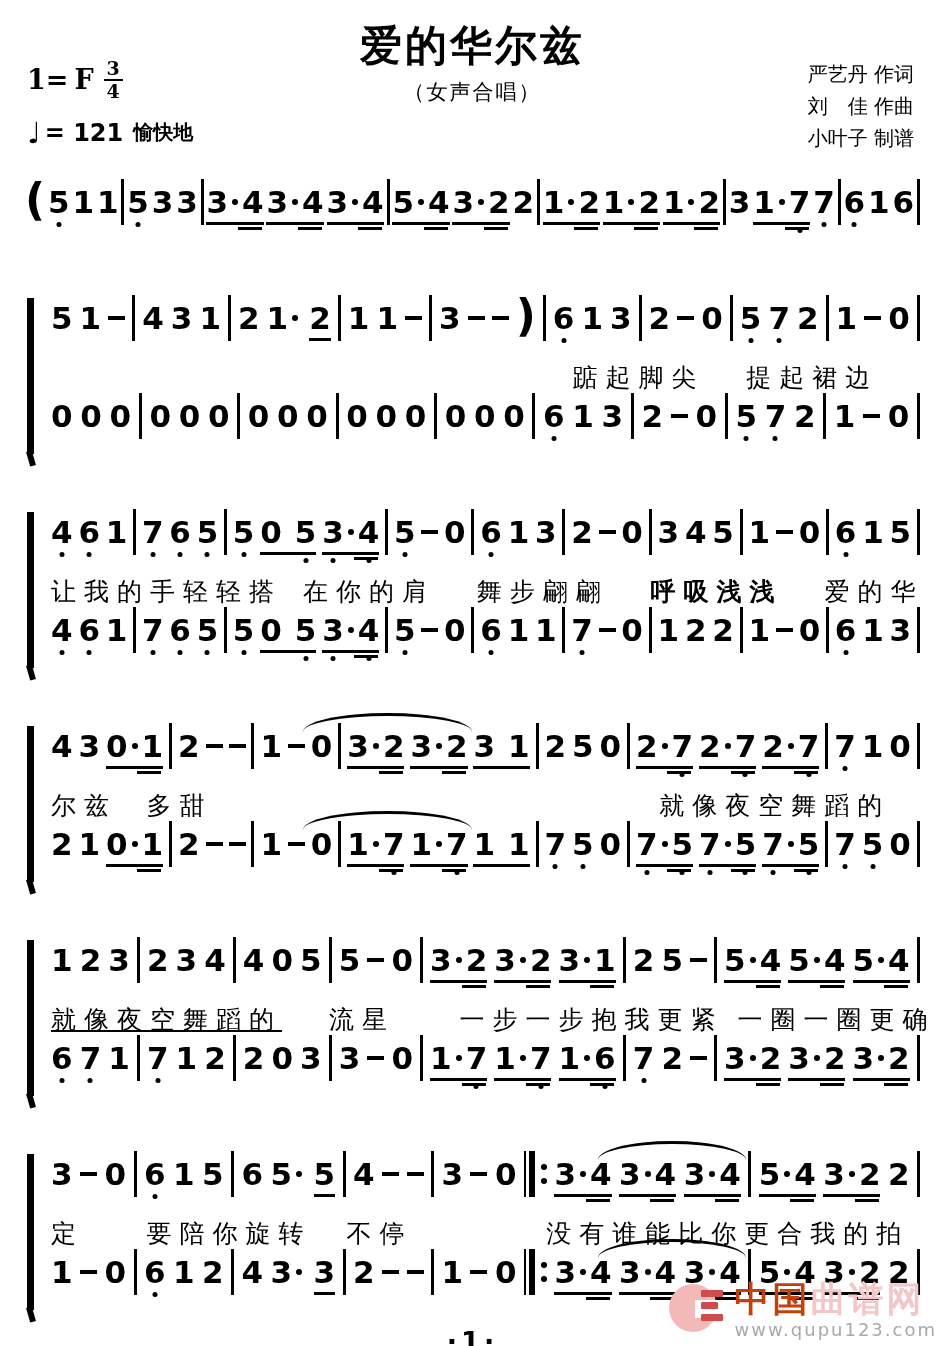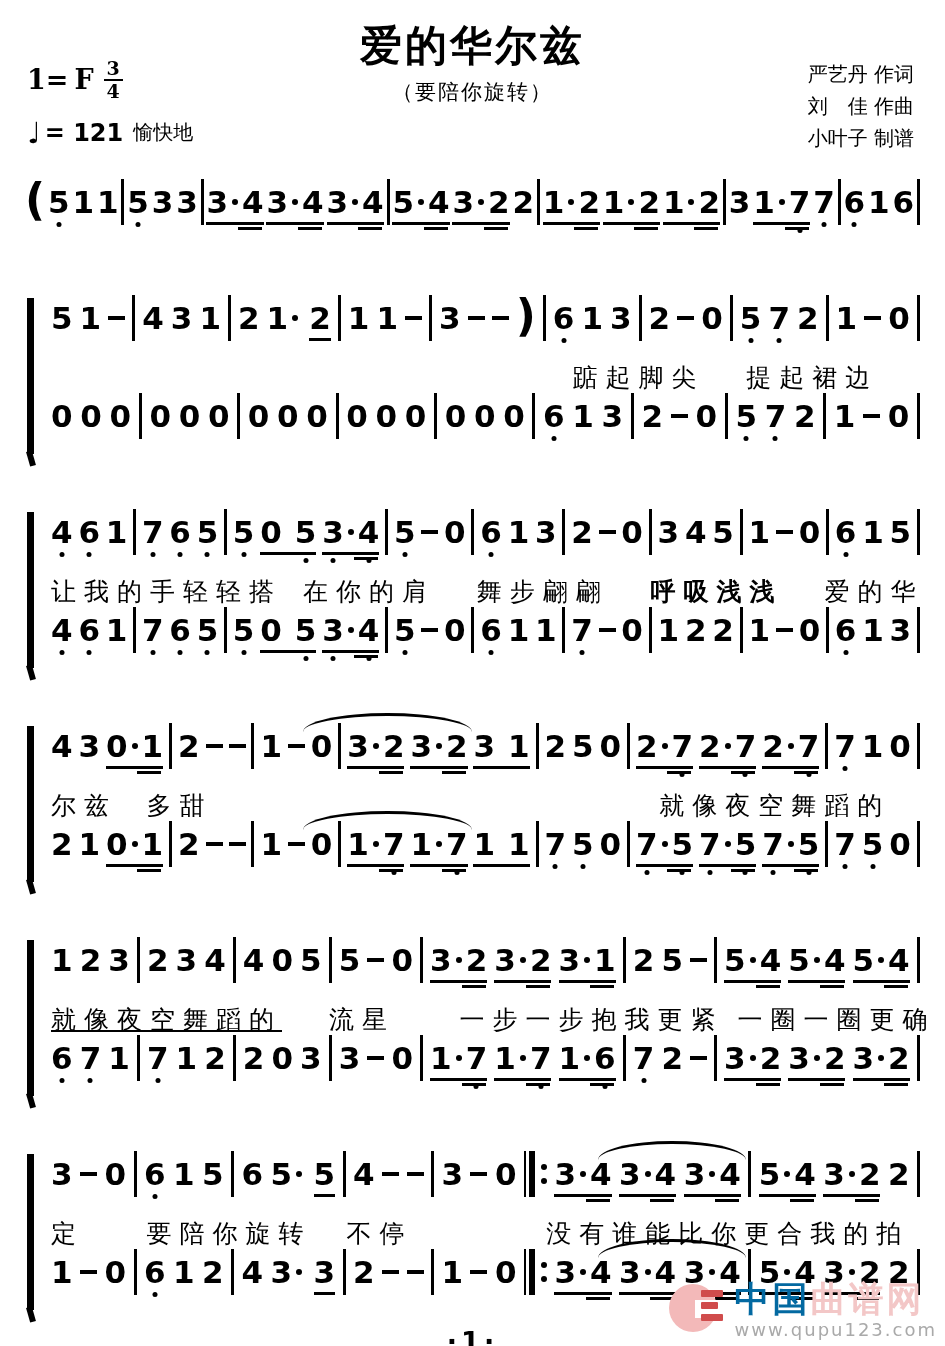--- a/index.html
+++ b/index.html
@@ -14,21 +14,21 @@
   .header{position:relative;height:152px;}
   .titlebox{text-align:center;}
   .title{font-size:42px;font-weight:bold;letter-spacing:3px;line-height:1.15;margin-top:10px;}
   .subtitle{font-size:21px;margin-top:8px;letter-spacing:2px;}
   .keytempo{position:absolute;left:2px;top:36px;}
   .keyline{font-family:"DejaVu Serif","Liberation Serif",serif;font-weight:bold;font-size:27px;display:flex;align-items:center;}
   .frac{display:inline-flex;flex-direction:column;align-items:center;font-size:19px;line-height:1.1;margin-left:10px;}
   .frac .fn{border-bottom:2px solid #000;padding:0 3px 0 3px;}
   .frac .fd{padding:0 3px;}
   .tempoline{margin-top:14px;font-size:24px;font-weight:bold;display:flex;align-items:center;gap:4px;}
-  .tempoline .mood{font-size:20px;font-weight:normal;margin-left:6px;font-family:"DejaVu Serif","Liberation Serif",serif;}
+  .tempoline .mood{font-size:20px;font-weight:bold;margin-left:6px;font-family:"DejaVu Serif","Liberation Serif",serif;}
   .credits{position:absolute;right:6px;top:36px;font-size:20px;line-height:1.6;font-family:"DejaVu Serif","Liberation Serif",serif;text-align:left;}
 
   
   .music{margin-top:6px;}
   .system{position:relative;}
   .system.bracketed{padding-left:26px;}
   .sys-gap1{margin-top:10px;}
   .sys-gap{margin-top:60px;}
   .bracket{position:absolute;left:2px;top:-2px;bottom:0;width:7px;background:#000;}
   .bracket::after{content:"";position:absolute;bottom:-12px;left:1px;width:6px;height:15px;background:#000;transform:rotate(-16deg);}
@@ -88,21 +88,21 @@
         </span>
       </div>
       <div class="tempoline">
         <span style="font-size:29px;">♩</span>
         <span>= 121</span>
         <span class="mood">愉快地</span>
       </div>
     </div>
     <div class="titlebox">
       <div class="title">爱的华尔兹</div>
-      <div class="subtitle">（要陪你旋转）</div>
+      <div class="subtitle">（女声合唱）</div>
     </div>
     <div class="credits">
       <div>严艺丹  作词</div>
       <div>刘　佳  作曲</div>
       <div>小叶子  制谱</div>
     </div>
   </div>
 
   <div class="music">
       <div class="system sys-gap1">
@@ -1635,17 +1635,17 @@
     <span class="wmcircle" style="background: rgb(243, 185, 185);"></span>
     <span class="wmnotch"></span>
     <span class="wmbars">
         <b style="background: rgb(208, 76, 76);"></b>
         <b style="background: rgb(208, 76, 76);"></b>
         <b style="background: rgb(208, 76, 76);"></b>
       </span>
   </span>
   <span class="wmtext">
     <div class="wmrow1">
-      <span style="color: #0369a1;">中国</span><span id="wm-sec" style="color: rgb(243, 199, 199);">曲谱网</span>
+      <span style="color: #c2410c;">中国</span><span id="wm-sec" style="color: rgb(243, 199, 199);">曲谱网</span>
     </div>
     <div class="wmrow2" style="color: rgb(169, 169, 169);">www.qupu123.com</div>
   </span>
 </div>
 
 </body></html>

